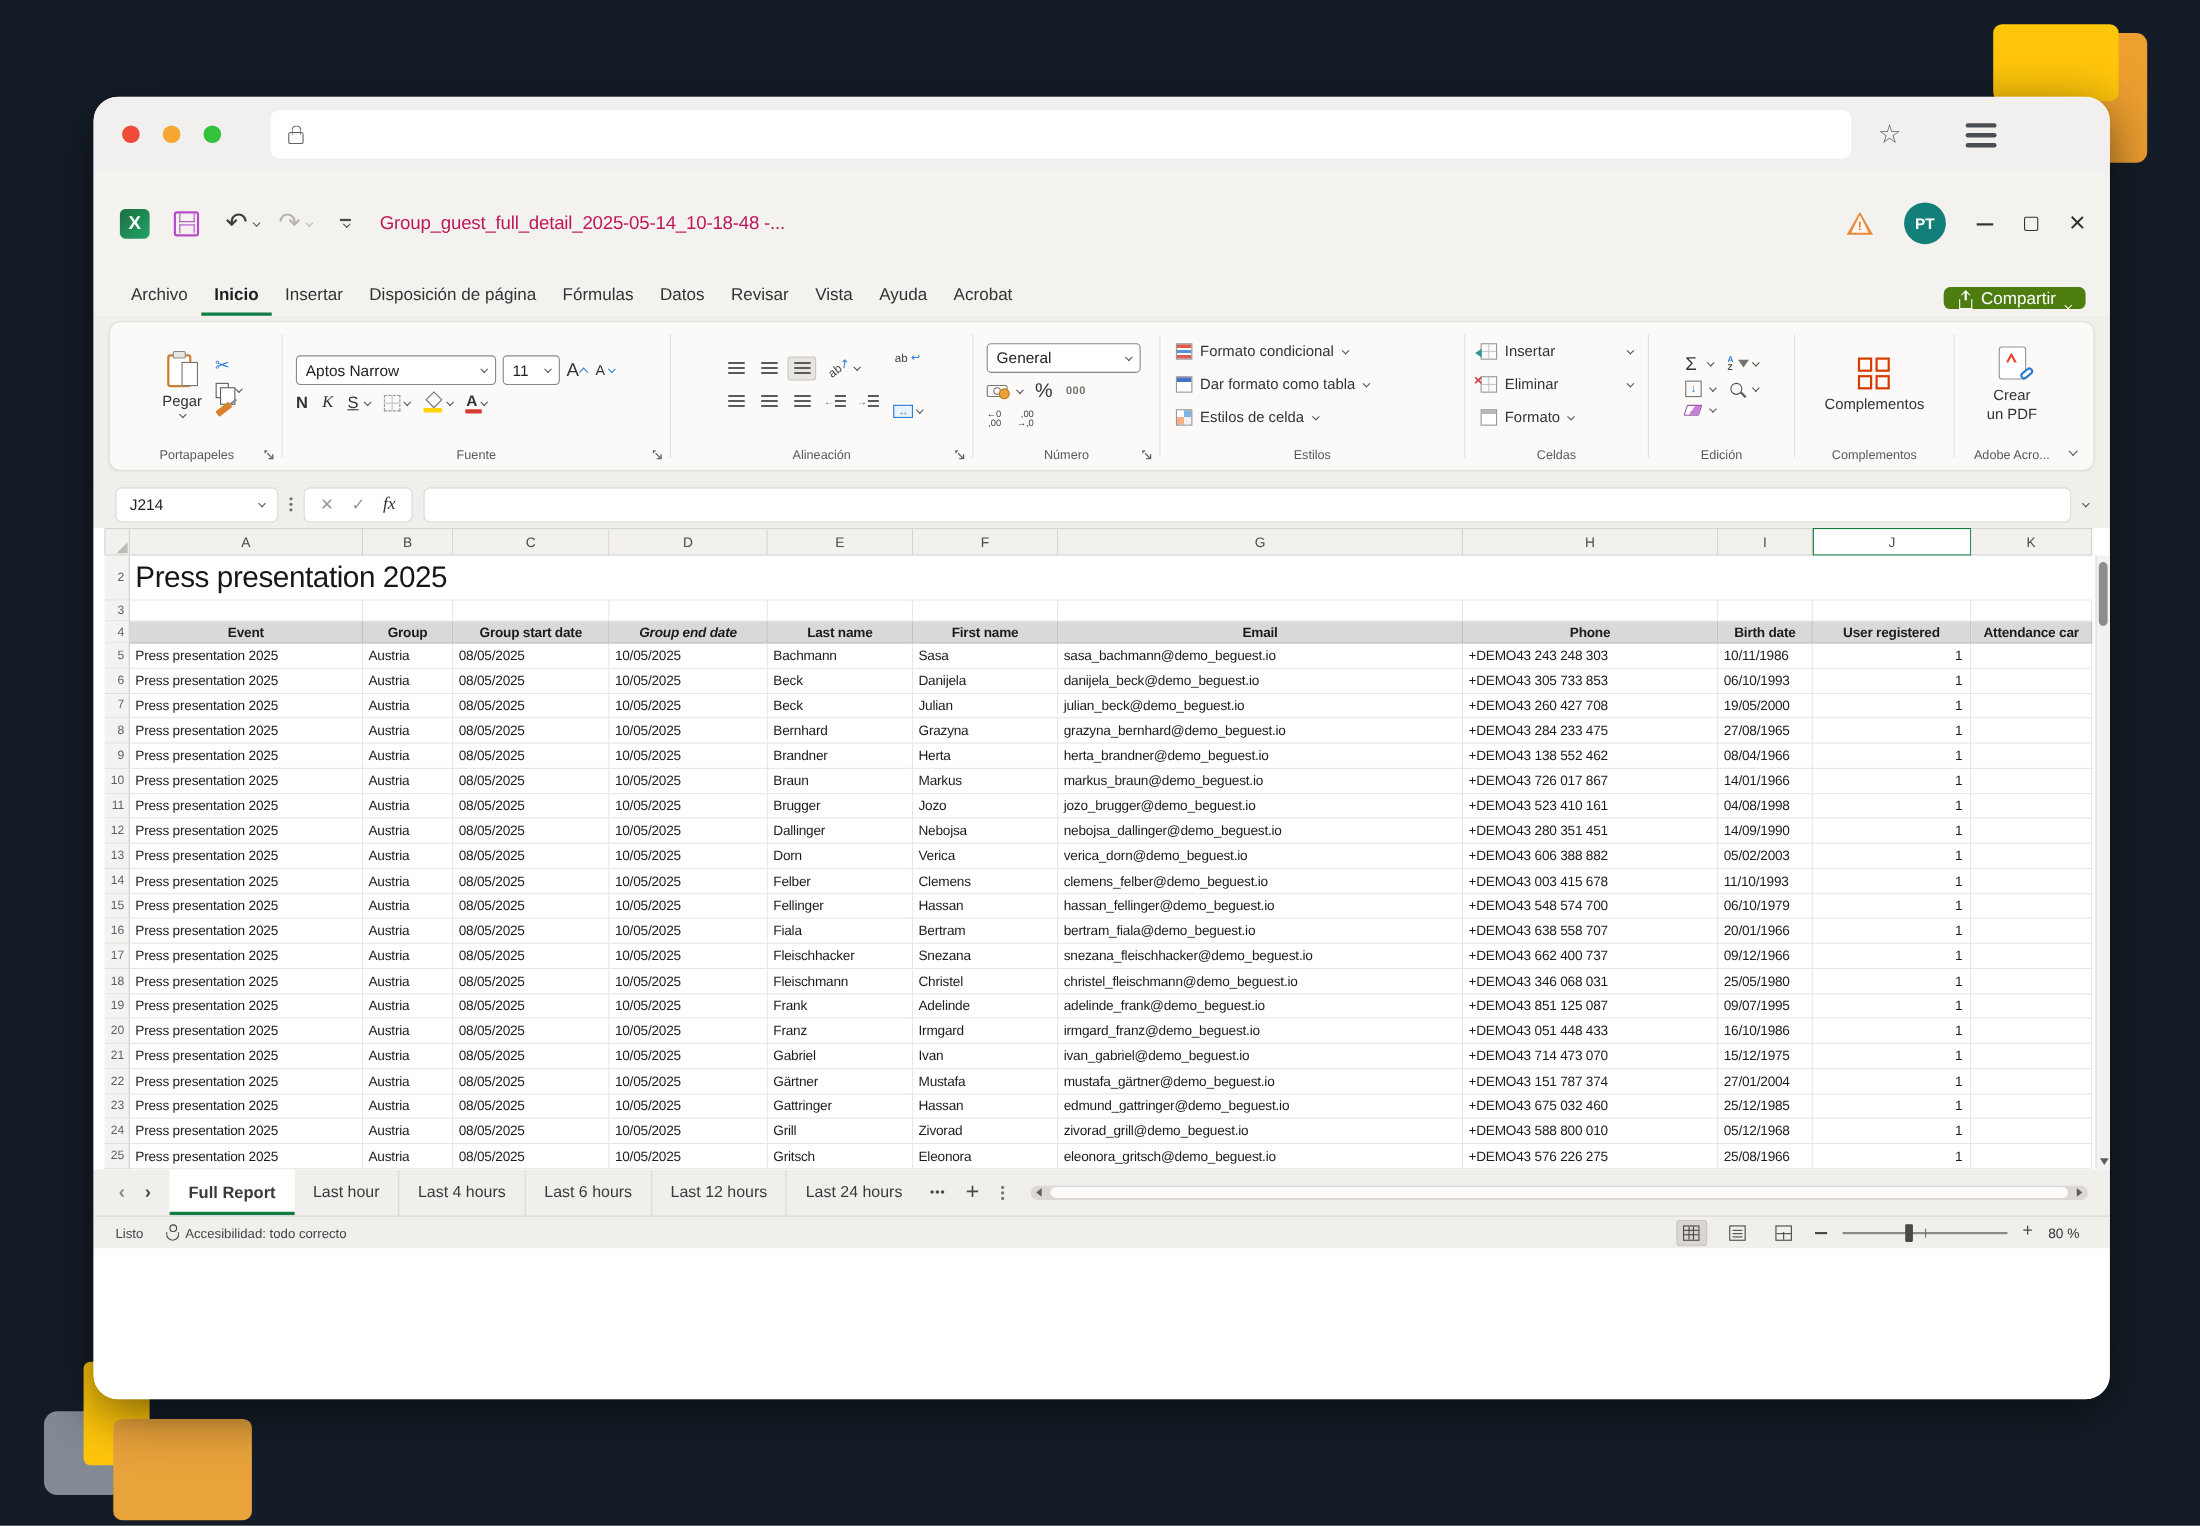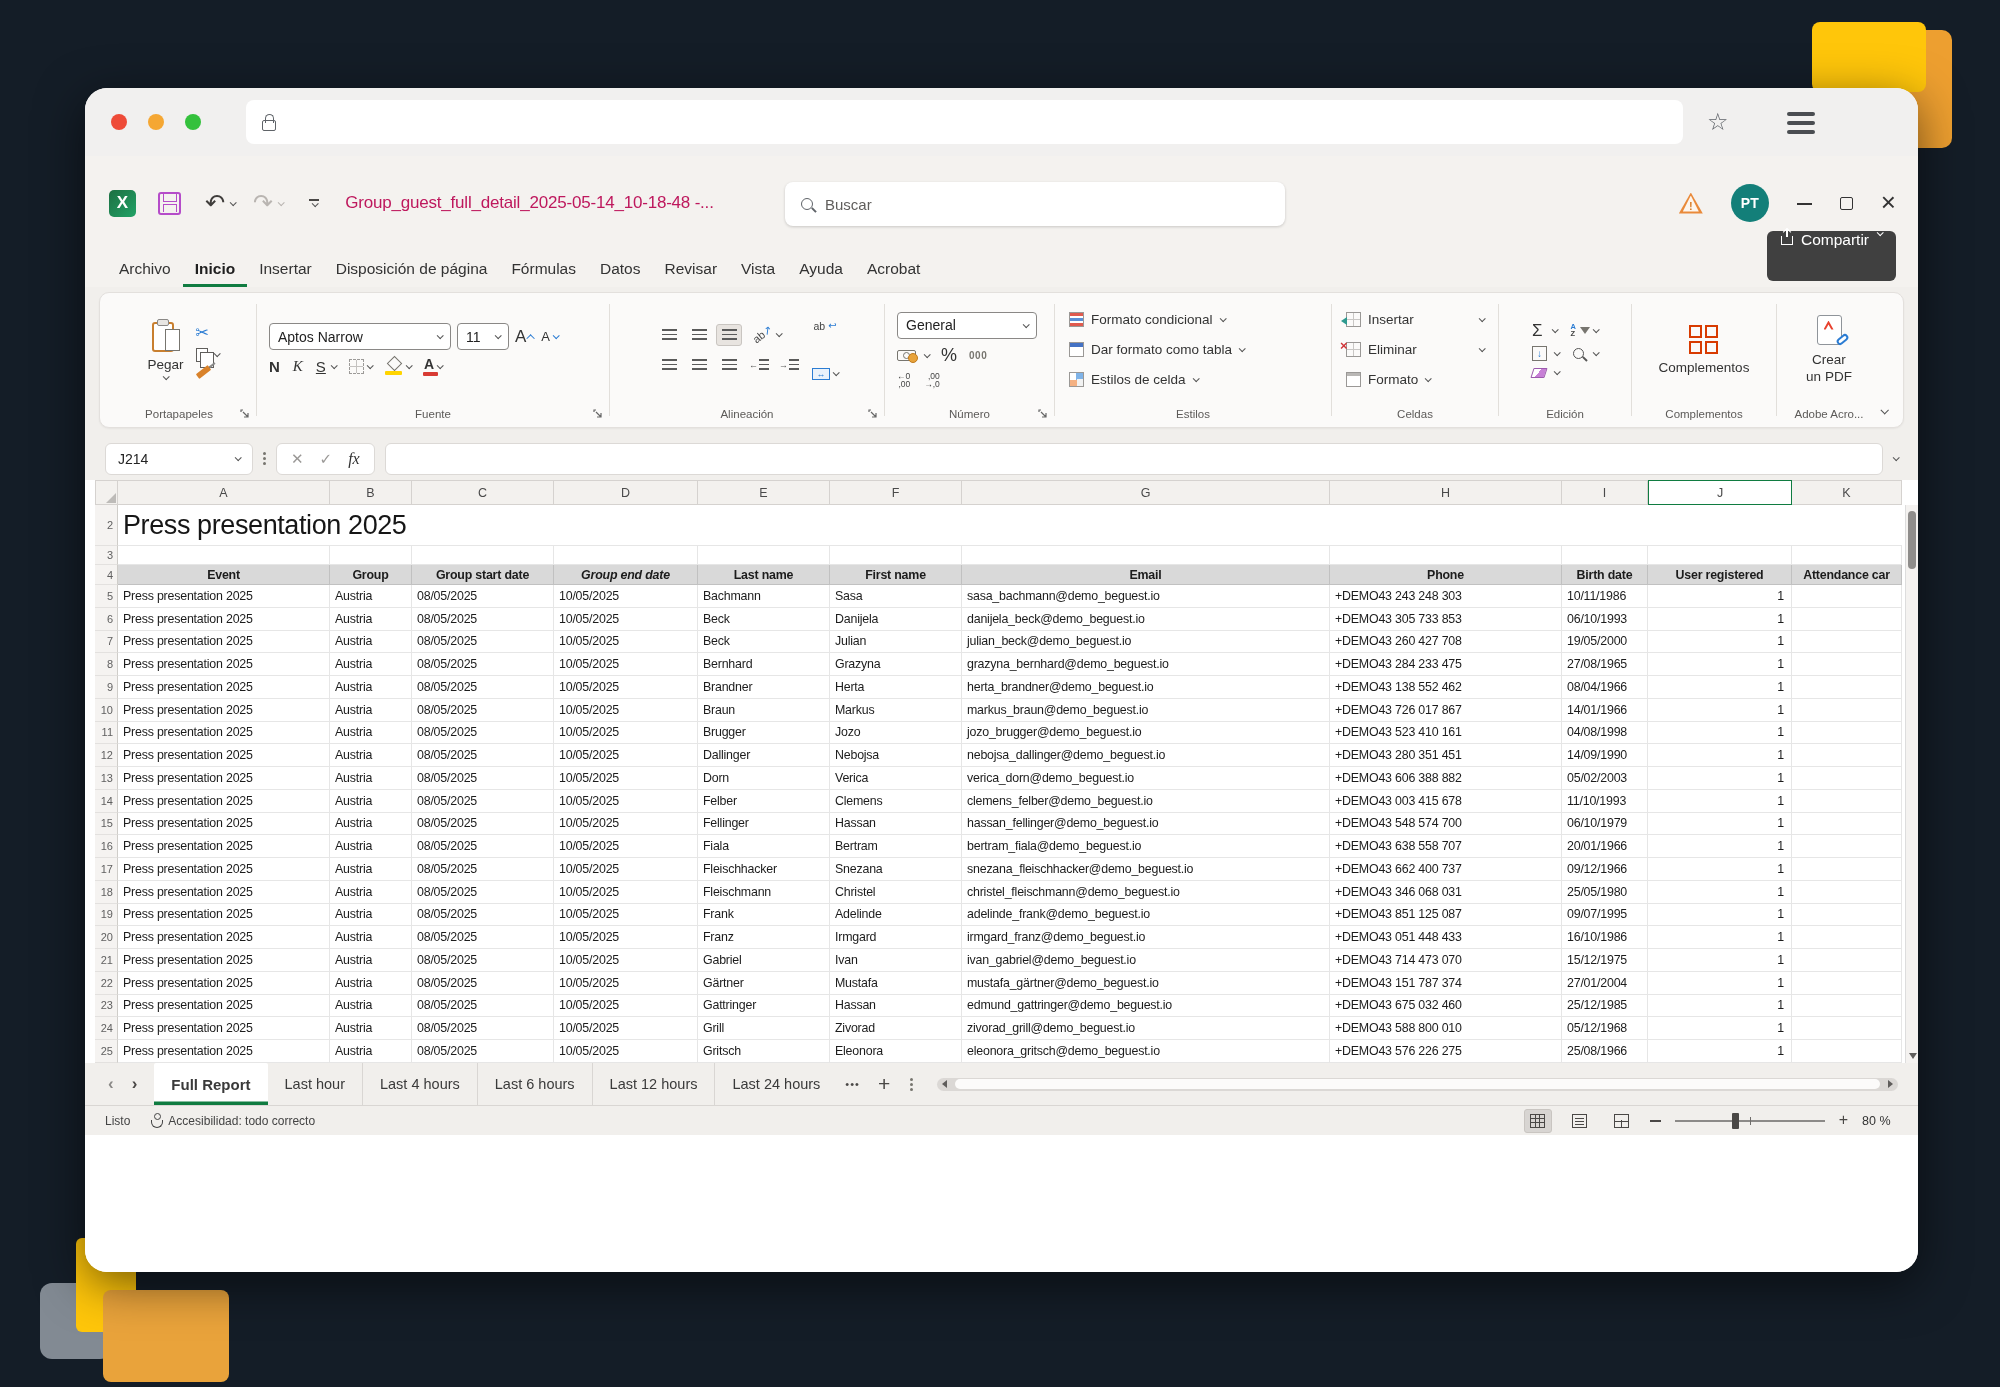--- a/index.html
+++ b/index.html
@@ -54,21 +54,21 @@
 .avatar{width:38px;height:38px;border-radius:50%;background:#137f79;color:#fff;font-size:14px;font-weight:700;display:flex;align-items:center;justify-content:center}
 .win-min{width:15px;height:2px;background:#333;margin-top:2px}
 .win-restore{width:13px;height:13px;border:1.6px solid #333;border-radius:2px;position:relative;background:#f4f2ef}
 .win-restore::before{content:"";position:absolute;left:2px;top:-5px;width:12px;height:12px;border:1.6px solid #333;border-radius:2px;z-index:-1}
 .win-close{font-size:26px;color:#333;line-height:1;margin-top:-3px}
 
 
 .menu-row{flex:0 0 37px;background:#f4f2ef;display:flex;align-items:flex-end;padding:0 22px;position:relative}
 .menu-item{padding:7px 12px 9px;font-size:15.5px;color:#333;white-space:nowrap}
 .menu-item.active{font-weight:700;color:#1f1f1f;box-shadow:inset 0 -3px 0 #107c41}
-.share-btn{position:absolute;right:22px;bottom:6px;height:50px;background:#404040;border:none;border-radius:6px;color:#fff;font-size:15.5px;display:flex;align-items:flex-start;gap:8px;padding:0 14px;font-family:inherit}
+.share-btn{position:absolute;right:22px;bottom:6px;height:20px;background:#4d7c0f;border:none;border-radius:6px;color:#fff;font-size:15.5px;display:flex;align-items:flex-end;gap:8px;padding:0 14px;font-family:inherit}
 .share-icon{width:12px;height:9px;border:1.6px solid #fff;border-top:none;position:relative;margin-top:5px}
 .share-icon::before{content:"";position:absolute;left:4.2px;top:-7px;width:1.6px;height:8px;background:#fff}
 .share-icon::after{content:"";position:absolute;left:1.8px;top:-7px;width:5px;height:5px;border-left:1.6px solid #fff;border-top:1.6px solid #fff;transform:rotate(45deg)}
 
 
 .ribbon{flex:0 0 150px;background:#f1efec;padding:5px 14px 9px}
 .ribbon-panel{height:100%;background:#fbfaf9;border:1px solid #e3e0dd;border-radius:10px;display:flex;align-items:stretch;padding:3px 4px;box-shadow:0 1px 2px rgba(0,0,0,.05)}
 .rgroup{display:flex;flex-direction:column}
 .rg-content{flex:1;display:flex;align-items:center;justify-content:center}
 .rg-label{height:21px;font-size:11.5px;color:#5c5a58;display:flex;align-items:center;justify-content:center;position:relative;white-space:nowrap}
@@ -256,24 +256,20 @@
     <span class="save-icon"></span>
     <span class="undo-icon">↶</span>
       <span class="cv sm" style="margin-left:5px"></span>
     <span class="redo-icon">↷</span>
       <span class="cv sm dim" style="margin-left:5px"></span>
     <span class="qat-icon">
         <span class="bar"></span>
         <span class="cv sm"></span>
       </span>
     <span class="filename">Group_guest_full_detail_2025-05-14_10-18-48  -...</span>
-    <div class="search-box">
-      <span class="mag-icon"></span>
-      <span class="search-text">Buscar</span>
-    </div>
     <div class="tb-right">
       <span class="warn-icon"></span>
       <span class="avatar">PT</span>
       <span class="win-min"></span>
       <span class="win-restore"></span>
       <span class="win-close">×</span>
     </div>
   </div>
 
   <div class="menu-row">

